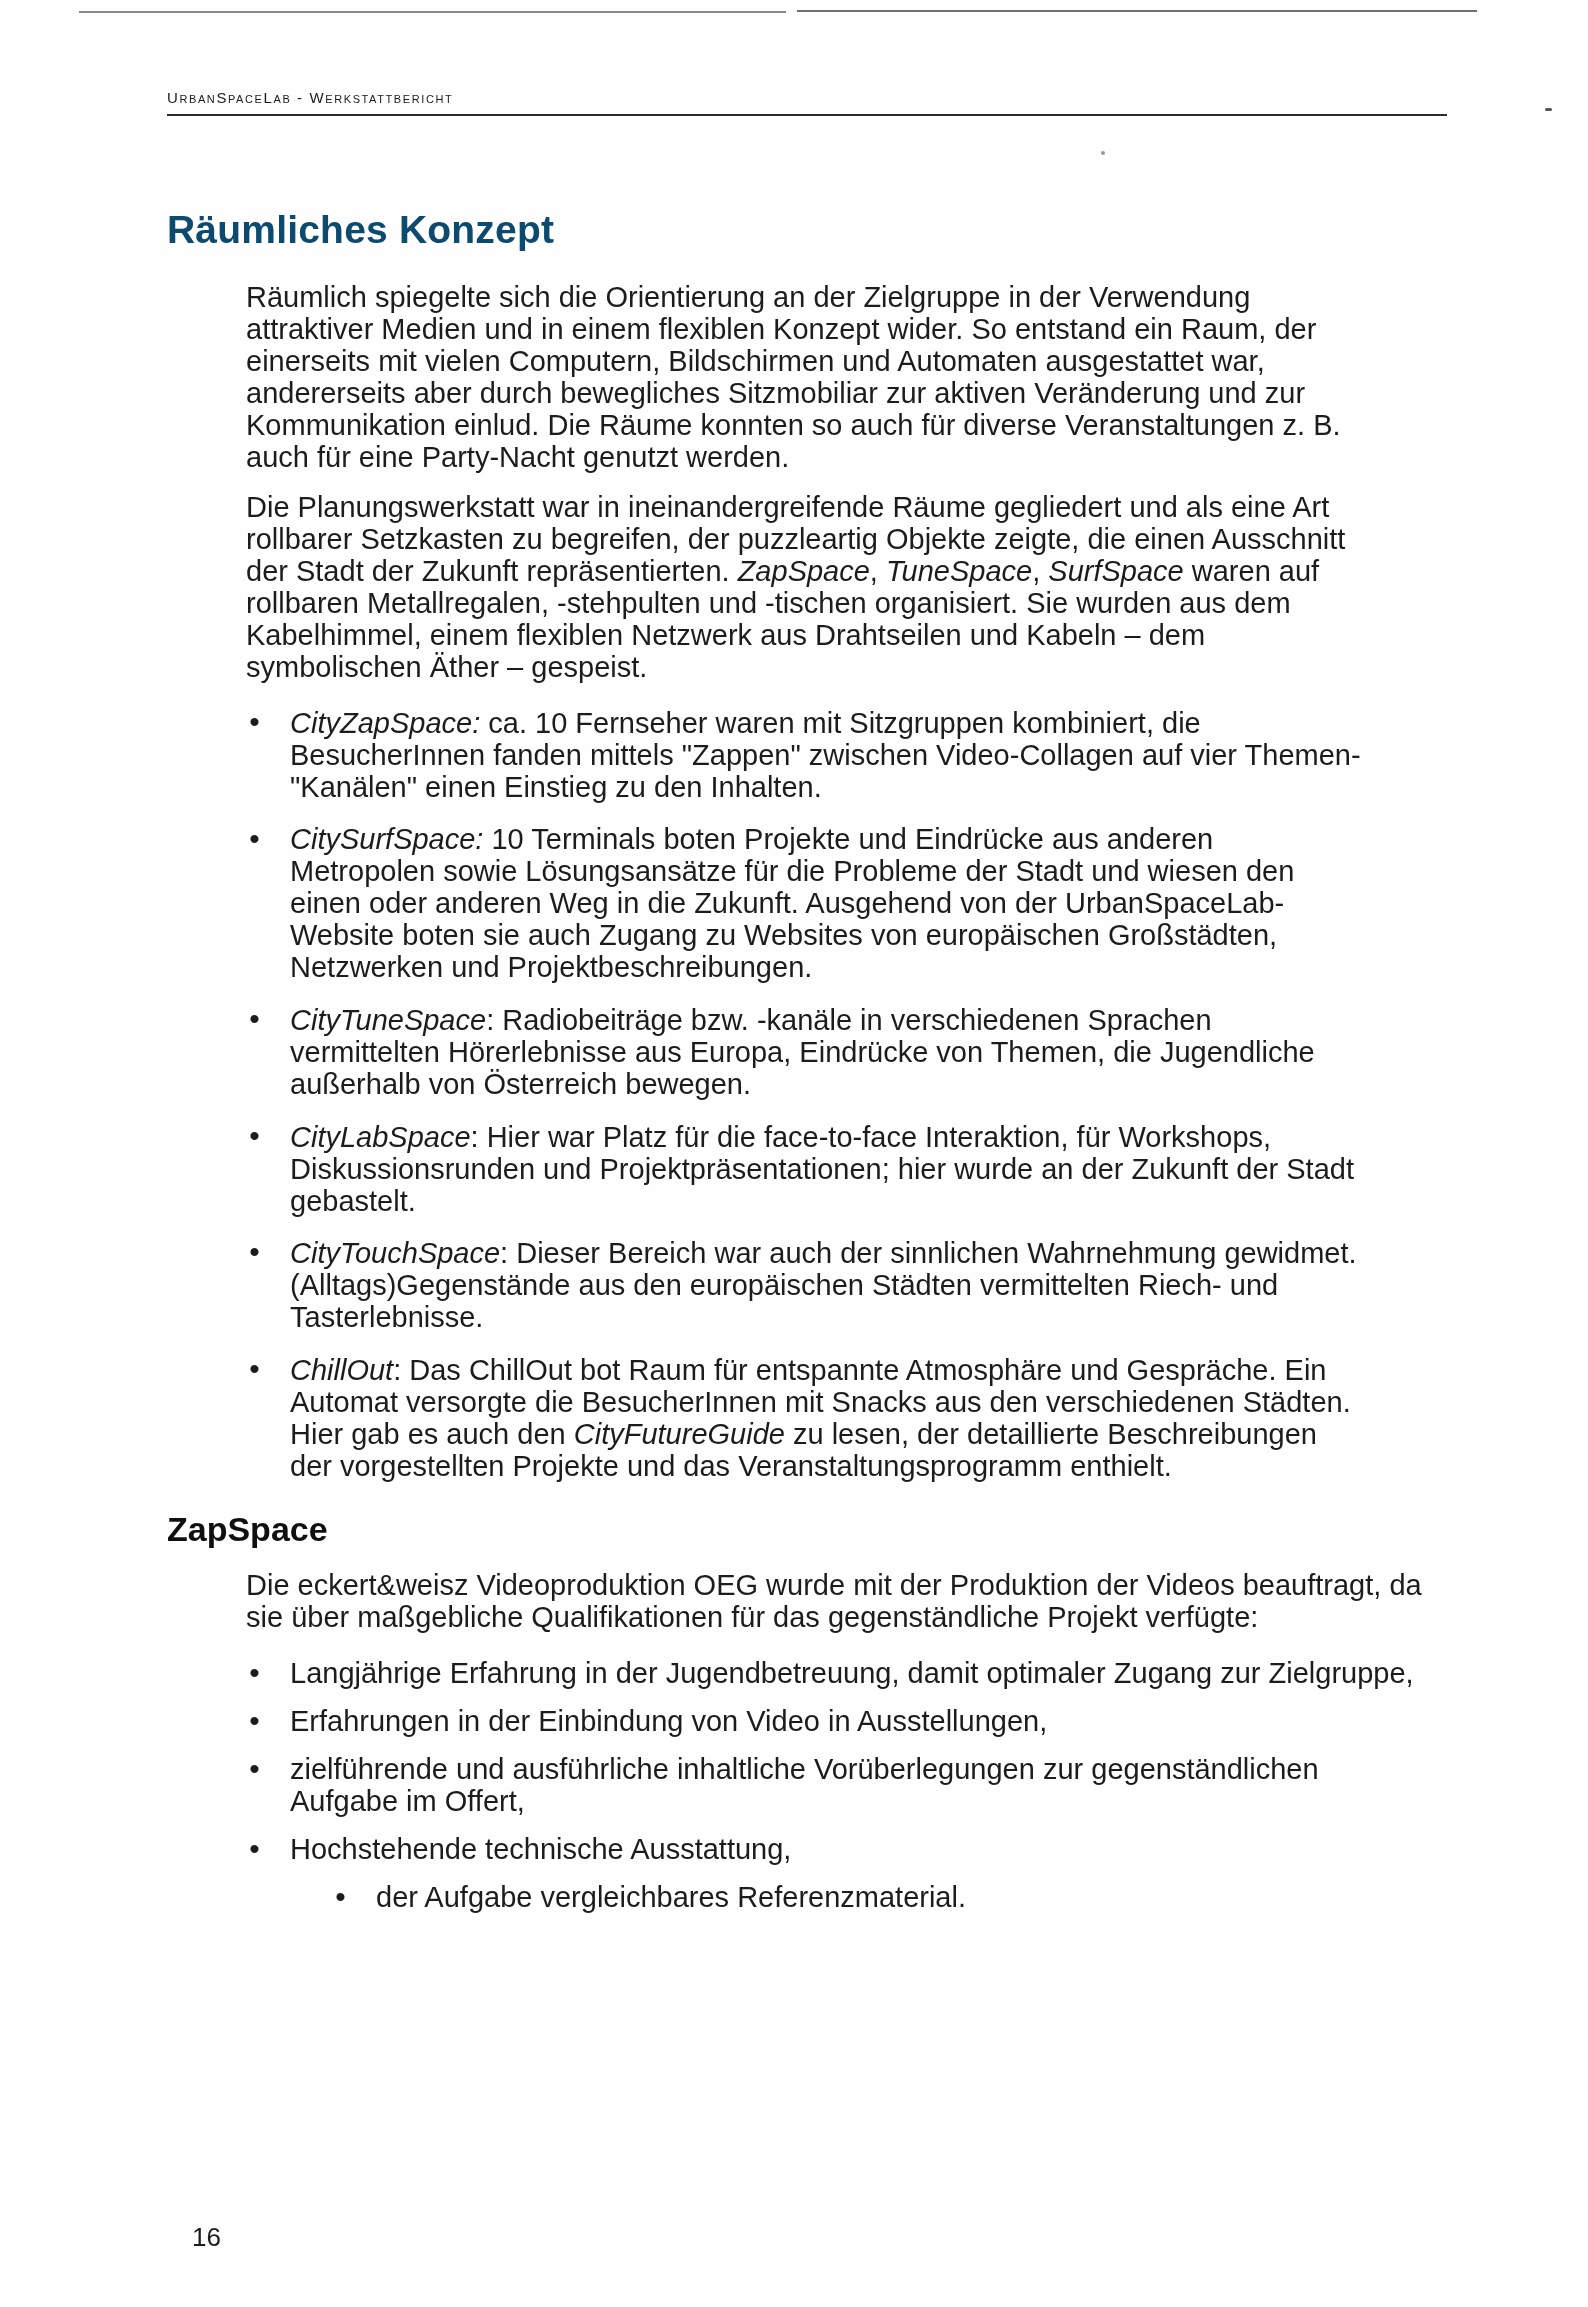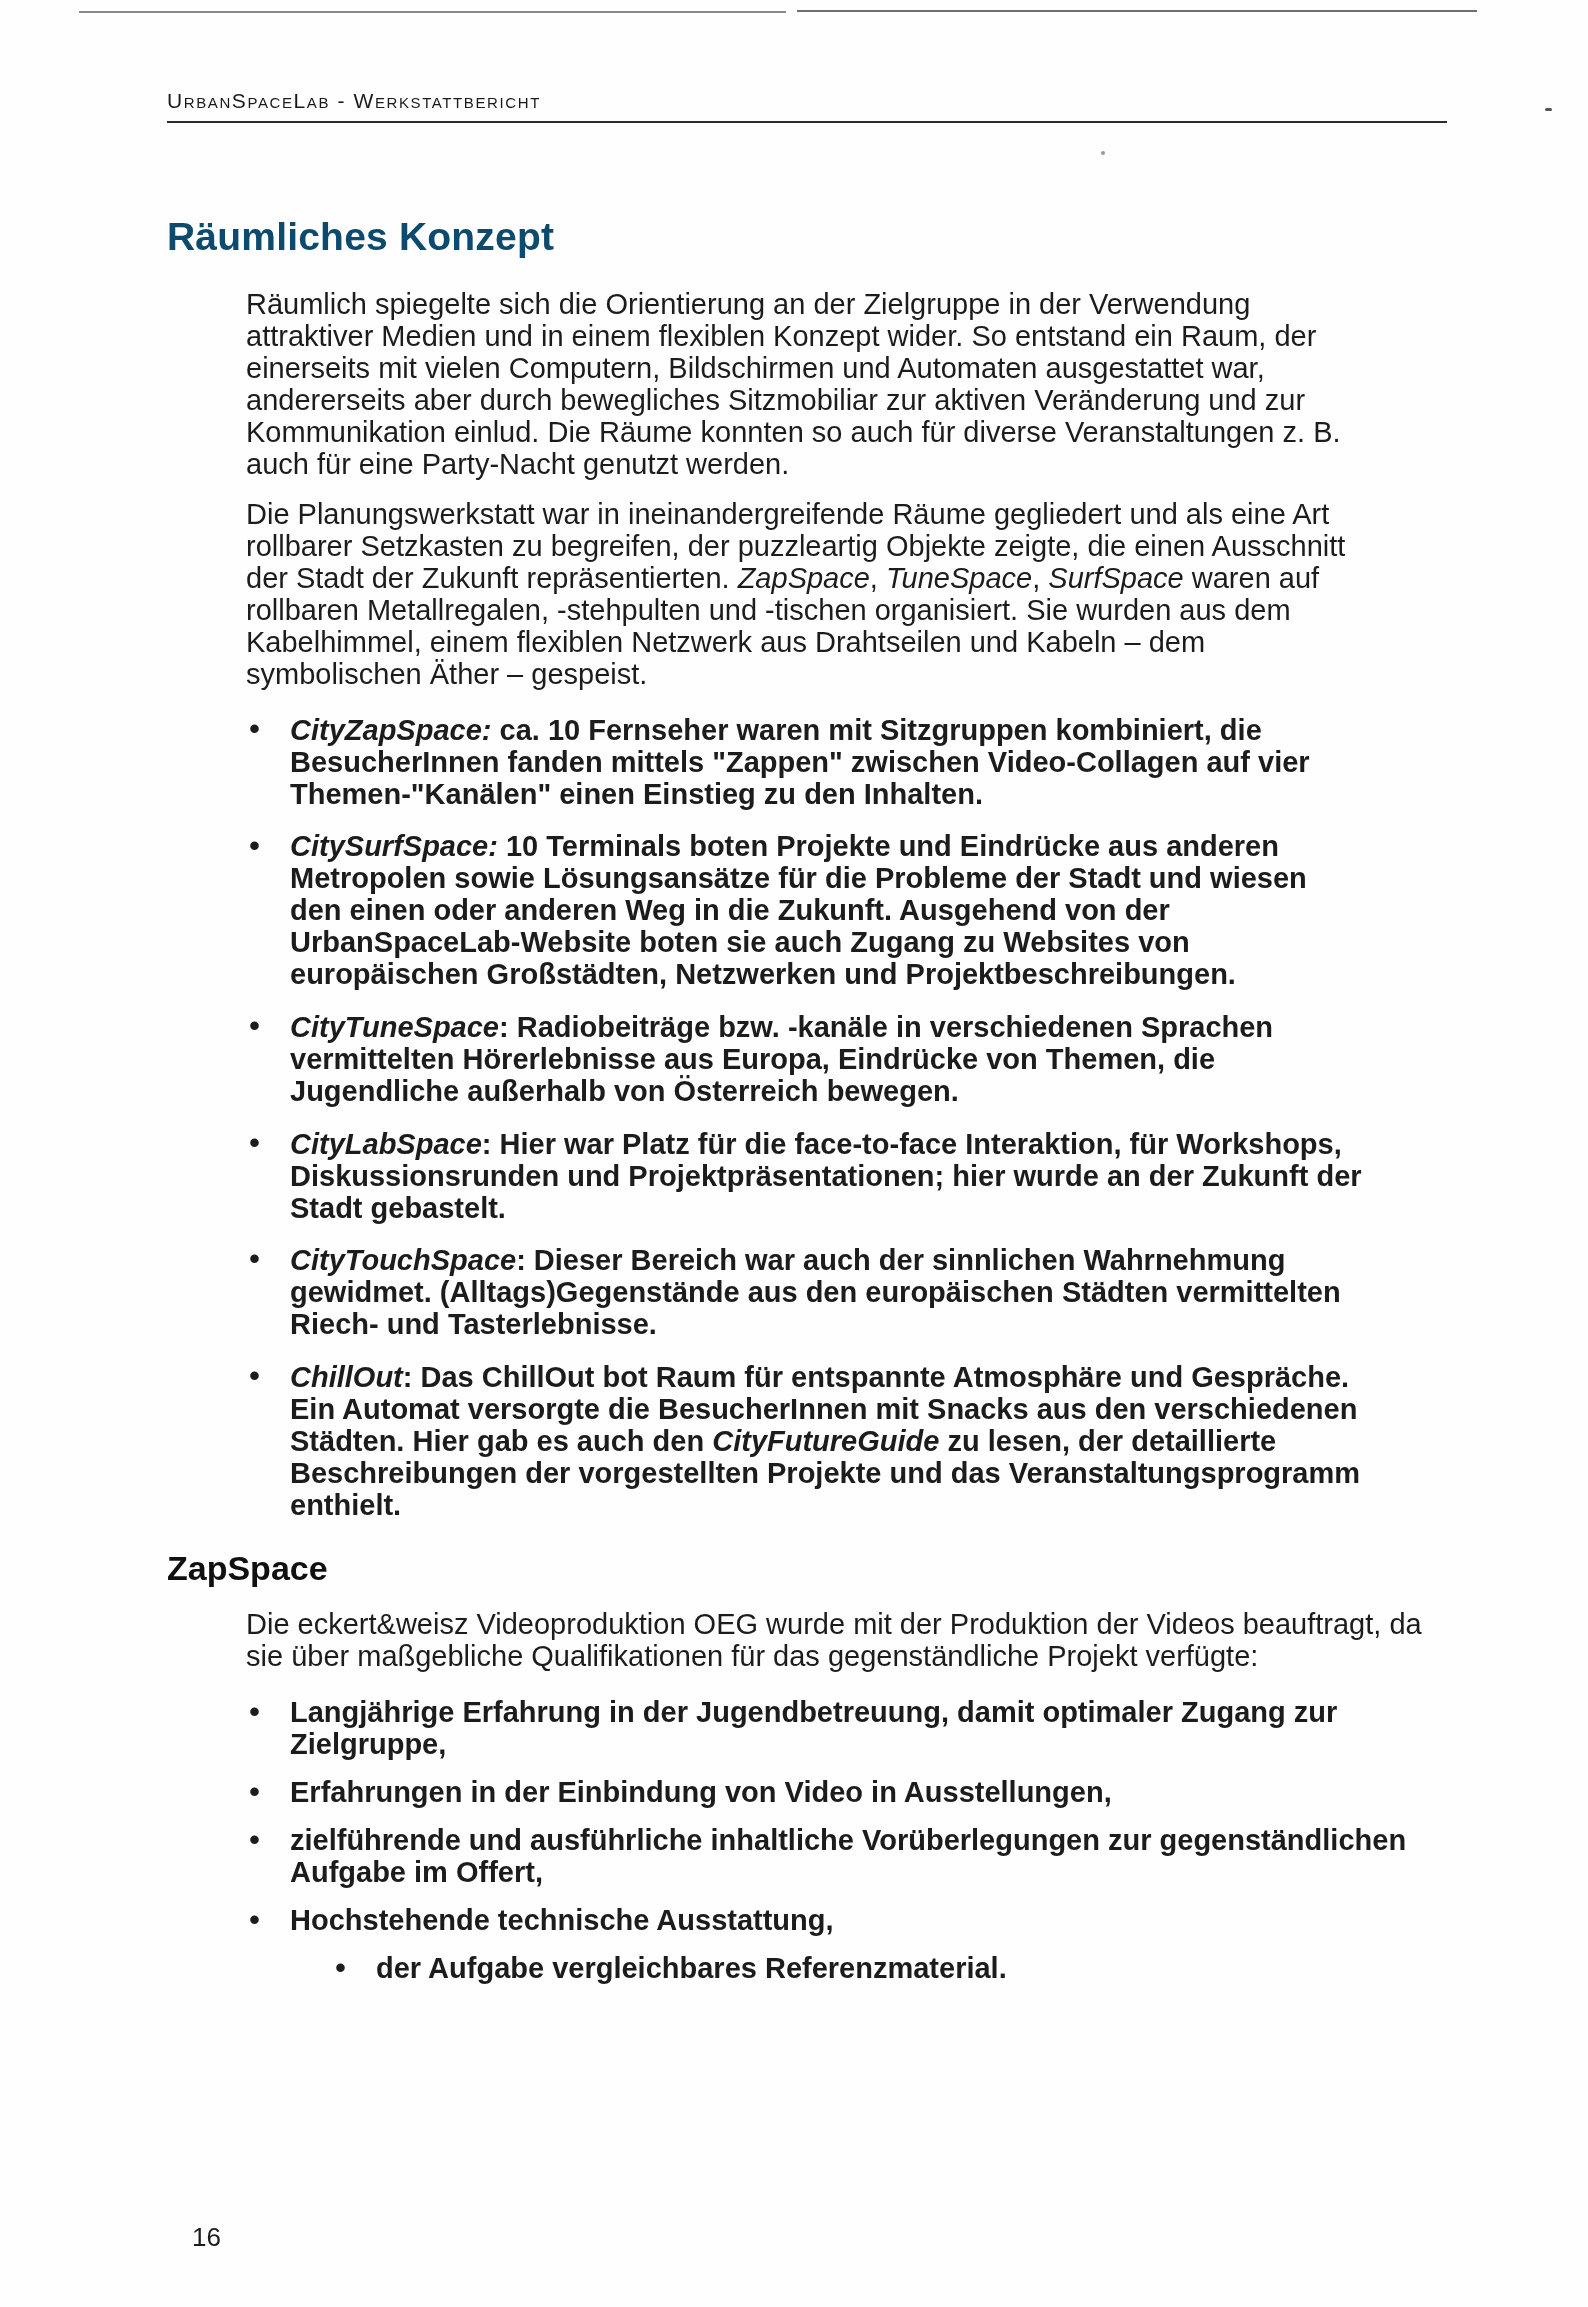--- a/index.html
+++ b/index.html
@@ -18,21 +18,21 @@
   .artifact { position: absolute; background: #8a8a8a; }
   .artifact.a1 { left: 79px; top: 11px; width: 707px; height: 1.6px; }
   .artifact.a2 { left: 797px; top: 9.5px; width: 680px; height: 2.4px; background: #6f6f6f; }
   .artifact.a3 { left: 1545px; top: 108px; width: 7.1px; height: 3.2px; background: #555; border-radius: 1.6px; }
   .artifact.a4 { left: 1101px; top: 151px; width: 4px; height: 4px; background: #999; border-radius: 50%; }
 
   .content { position: absolute; left: 167px; top: 0; width: 1280px; }
 
   .running-header {
     margin-top: 89px;
-    font-size: 21px;
+    font-size: 15px;
     font-variant: small-caps;
     letter-spacing: 1.6px;
     color: #1a1a1a;
   }
   .header-rule {
     margin-top: 8px;
     width: 1280px; height: 2.4px;
     background: #2b2b2b;
   }
 
@@ -66,21 +66,20 @@
 
   ul.bullets {
     list-style: none;
     margin: 24px 0 0 0;
     padding: 0;
   }
   ul.bullets li {
     position: relative;
     padding-left: 44px;
     margin-bottom: 20.6px;
-    font-weight: bold;
   }
   ul.bullets.tight li { margin-bottom: 16px; }
   ul.bullets li::before {
     content: "\2022";
     position: absolute;
     left: 3.2px; top: -0.8px;
     font-size: 30px;
     color: #1c1c1c;
   }
   ul.bullets ul.sub {

